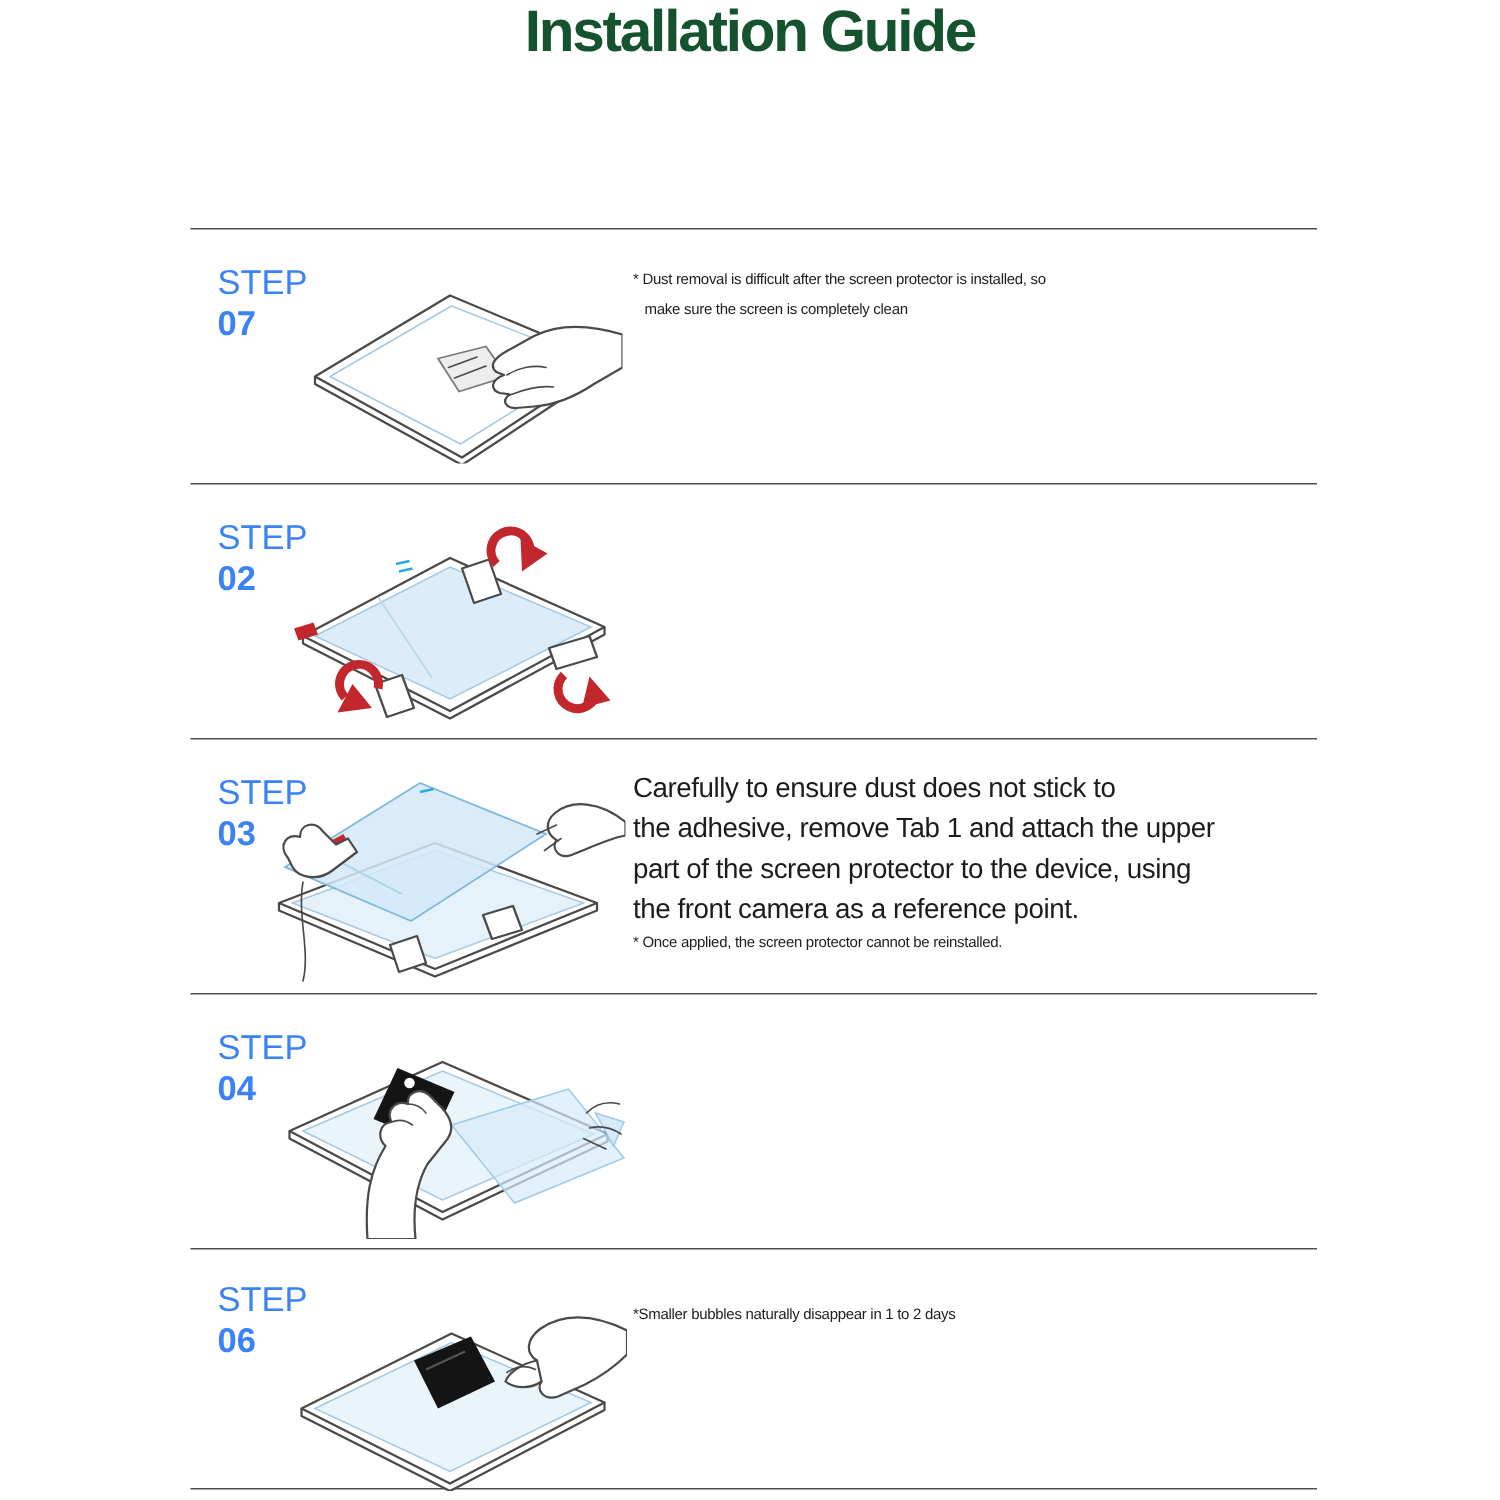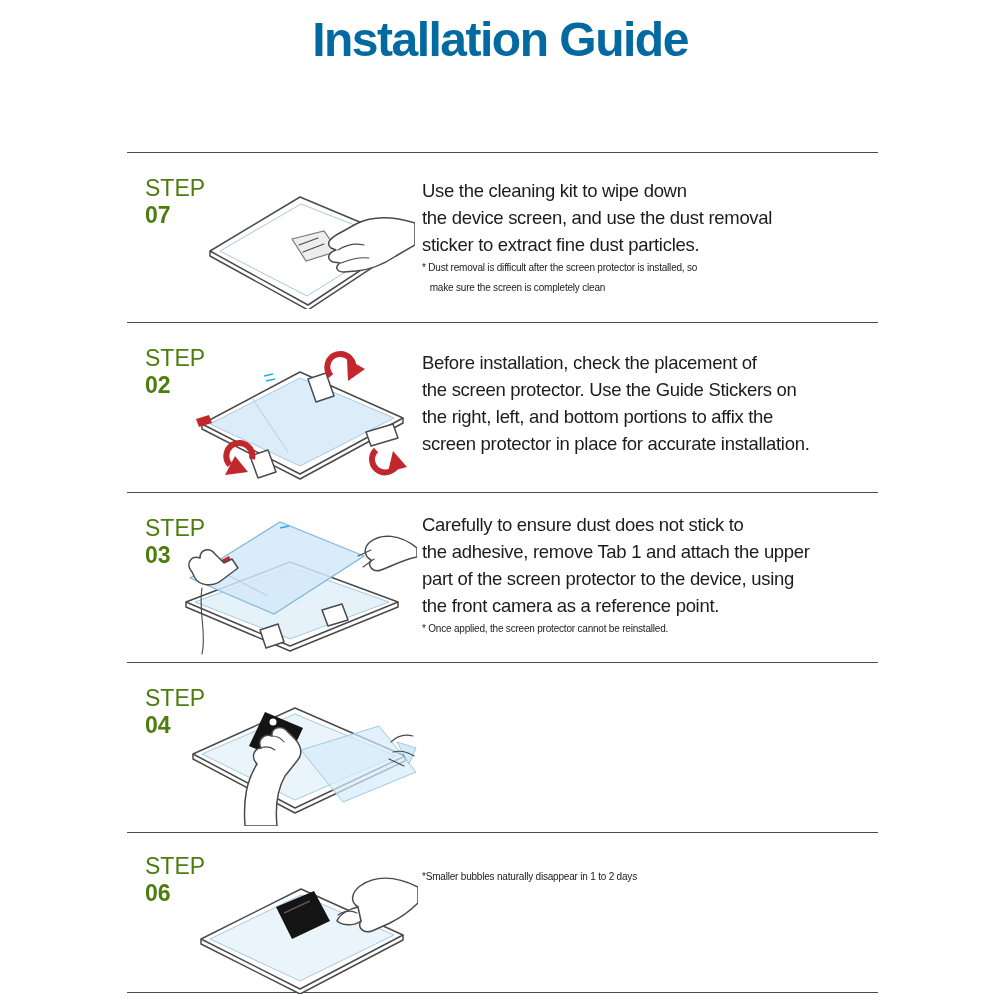--- a/index.html
+++ b/index.html
@@ -1,27 +1,27 @@
 <!DOCTYPE html>
 <html><head>
 <meta charset="utf-8">
 <style>
   html,body{margin:0;padding:0;background:#ffffff;}
   .page{
     position:relative;width:1000px;height:1000px;background:#ffffff;overflow:hidden;
     font-family:"Liberation Sans", sans-serif;color:#1c1c1c;
   }
   .title{
-    position:absolute;top:12px;left:0;width:100%;margin:0;text-align:center;
-    font-size:48px;font-weight:bold;letter-spacing:-1.5px;color:#0369a1;
+    position:absolute;top:0;left:0;width:100%;margin:0;text-align:center;
+    font-size:39px;font-weight:bold;letter-spacing:-1.5px;color:#14532d;
   }
   .steps{position:absolute;top:152px;left:127px;width:751px;}
   .step{position:relative;box-sizing:border-box;border-top:1px solid #4d4d4d;}
   .step.last{border-bottom:1px solid #4d4d4d;}
-  .step-label{position:absolute;left:18px;top:22px;font-size:23px;line-height:27px;color:#4d7c0f;}
+  .step-label{position:absolute;left:18px;top:22px;font-size:23px;line-height:27px;color:#3b82f6;}
   .step-num{font-weight:bold;}
   .illus{position:absolute;}
   .illus svg{display:block;width:100%;height:100%;}
   .text{position:absolute;left:295px;top:0;width:470px;}
   .body{
     margin:0;font-size:18.5px;line-height:27px;letter-spacing:-0.3px;
     color:#1c1c1c;white-space:pre-line;
   }
   .note{
     margin:0 0 0;font-size:10px;line-height:20px;letter-spacing:-0.2px;
@@ -56,23 +56,20 @@
             <polygon points="92,60 124,52 138,72 106,82" fill="#ededed" stroke="#7a7a7a" stroke-width="1.2"></polygon>
             <path class="sketch" d="M99 66 L118 59 M103 73 L124 65" stroke="#9a9a9a"></path>
           </g>
           <g>
             <path class="fillw" d="M215 44 C192 37 172 37 156 45 L138 55 C129 60 126 65 131 69 L136 71 C128 74 126 80 133 83 L140 84 C134 88 137 93 144 93 L156 92 C170 91 184 85 196 77 L215 66 Z"></path>
             <path class="sketch" d="M138 71 C146 66 156 64 164 66 M141 84 C151 80 161 78 169 79"></path>
           </g>
         </svg>
       </div>
       <div class="text" style="padding-top:24px">
-        <p class="body">Use the cleaning kit to wipe down
-the device screen, and use the dust removal
-sticker to extract fine dust particles.</p>
         <p class="note">* Dust removal is difficult after the screen protector is installed, so
 &nbsp;&nbsp;&nbsp;make sure the screen is completely clean</p>
       </div>
     </section>
 
     <section class="step" style="height:170px">
       <div class="step-label">
         <div>STEP</div>
         <div class="step-num">02</div>
       </div>
@@ -96,26 +93,20 @@
           <g fill="#c1272d">
             <path d="M186 104 A 13 13 0 1 0 208 114" fill="none" stroke="#c1272d" stroke-width="6"></path>
             <polygon points="203,105 217,121 198,126"></polygon>
           </g>
           <g fill="#c1272d">
             <path d="M62 113 A 13 13 0 1 0 40 119" fill="none" stroke="#c1272d" stroke-width="6"></path>
             <polygon points="45,110 35,129 58,126"></polygon>
           </g>
         </svg>
       </div>
-      <div class="text" style="padding-top:26px">
-        <p class="body">Before installation, check the placement of
-the screen protector. Use the Guide Stickers on
-the right, left, and bottom portions to affix the
-screen protector in place for accurate installation.</p>
-      </div>
     </section>
 
     <section class="step" style="height:170px">
       <div class="step-label">
         <div>STEP</div>
         <div class="step-num">03</div>
       </div>
       <div class="illus" style="left:45px;top:13px;width:245px;height:150px">
         <svg viewBox="0 0 245 150">
           <g>

